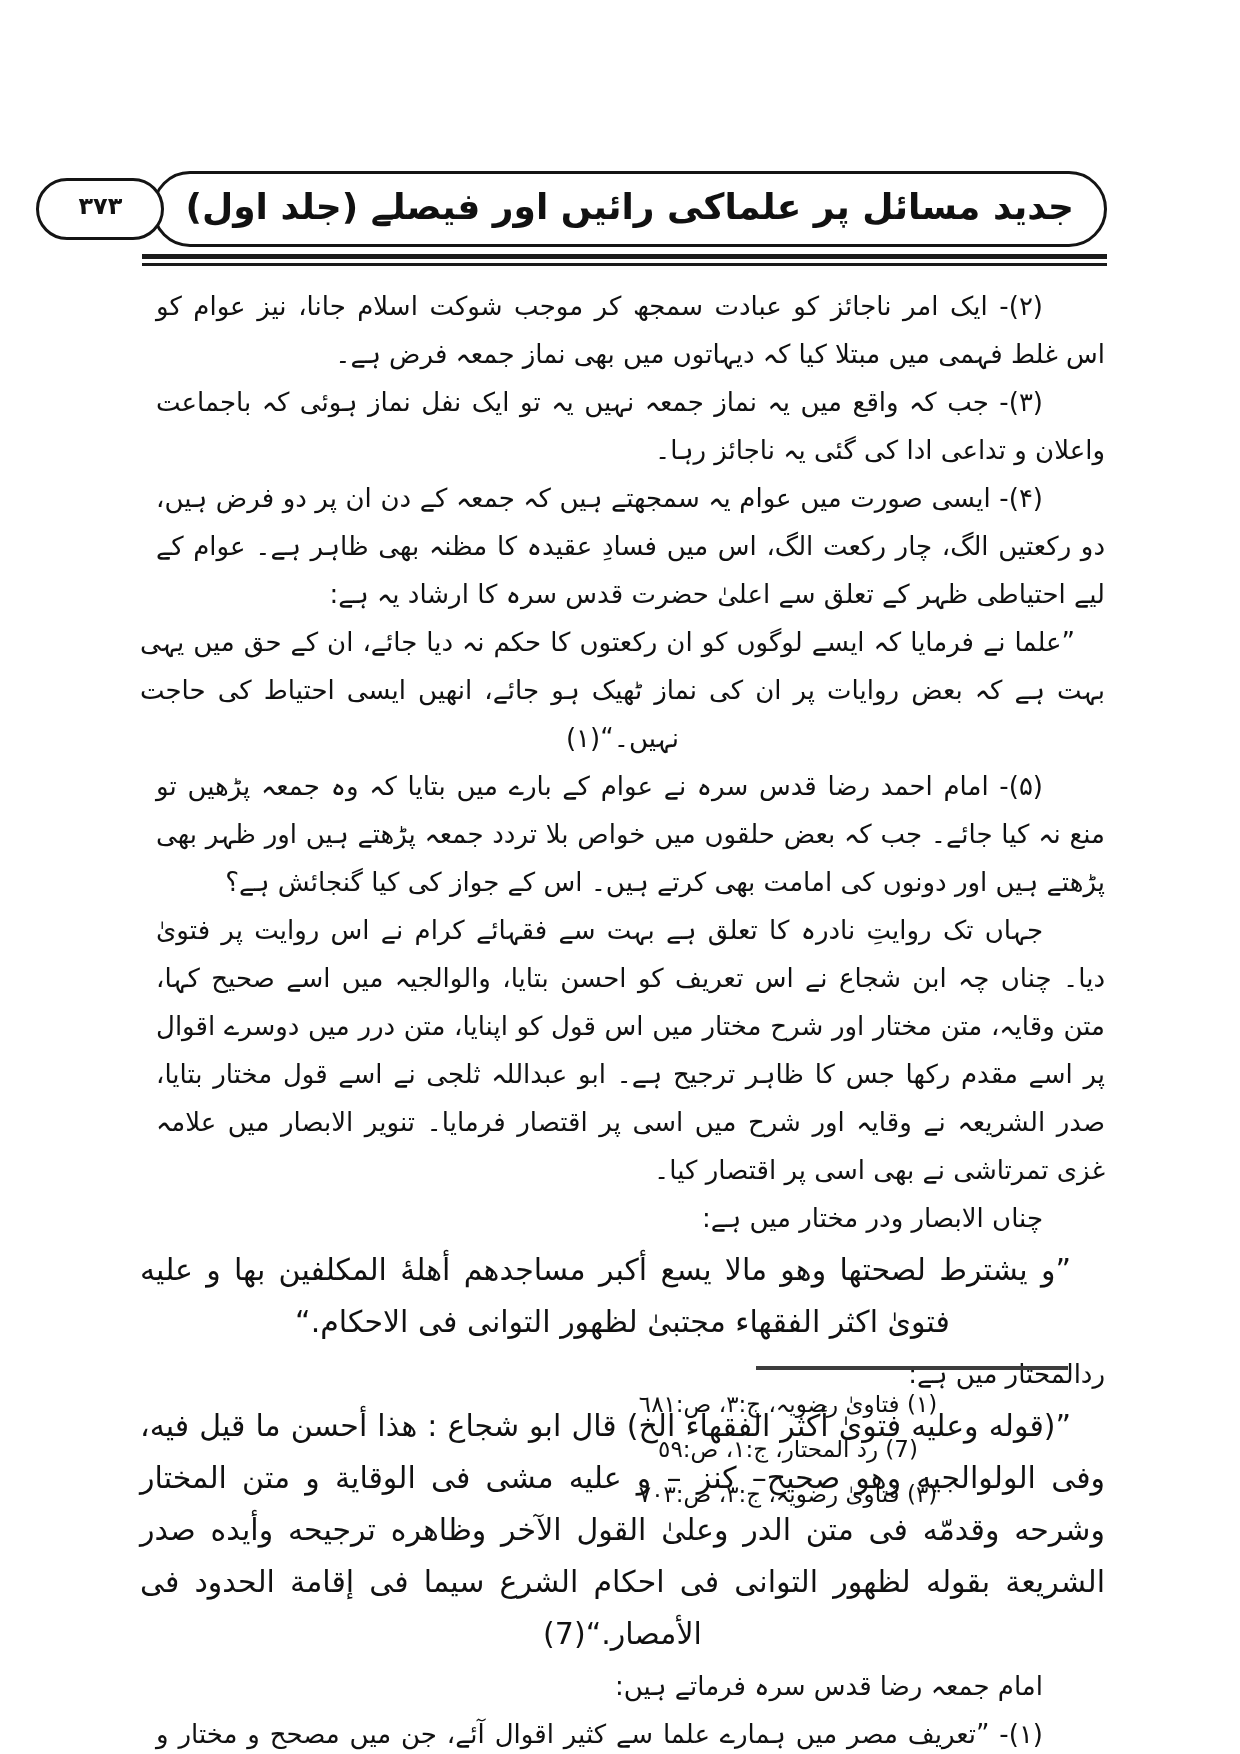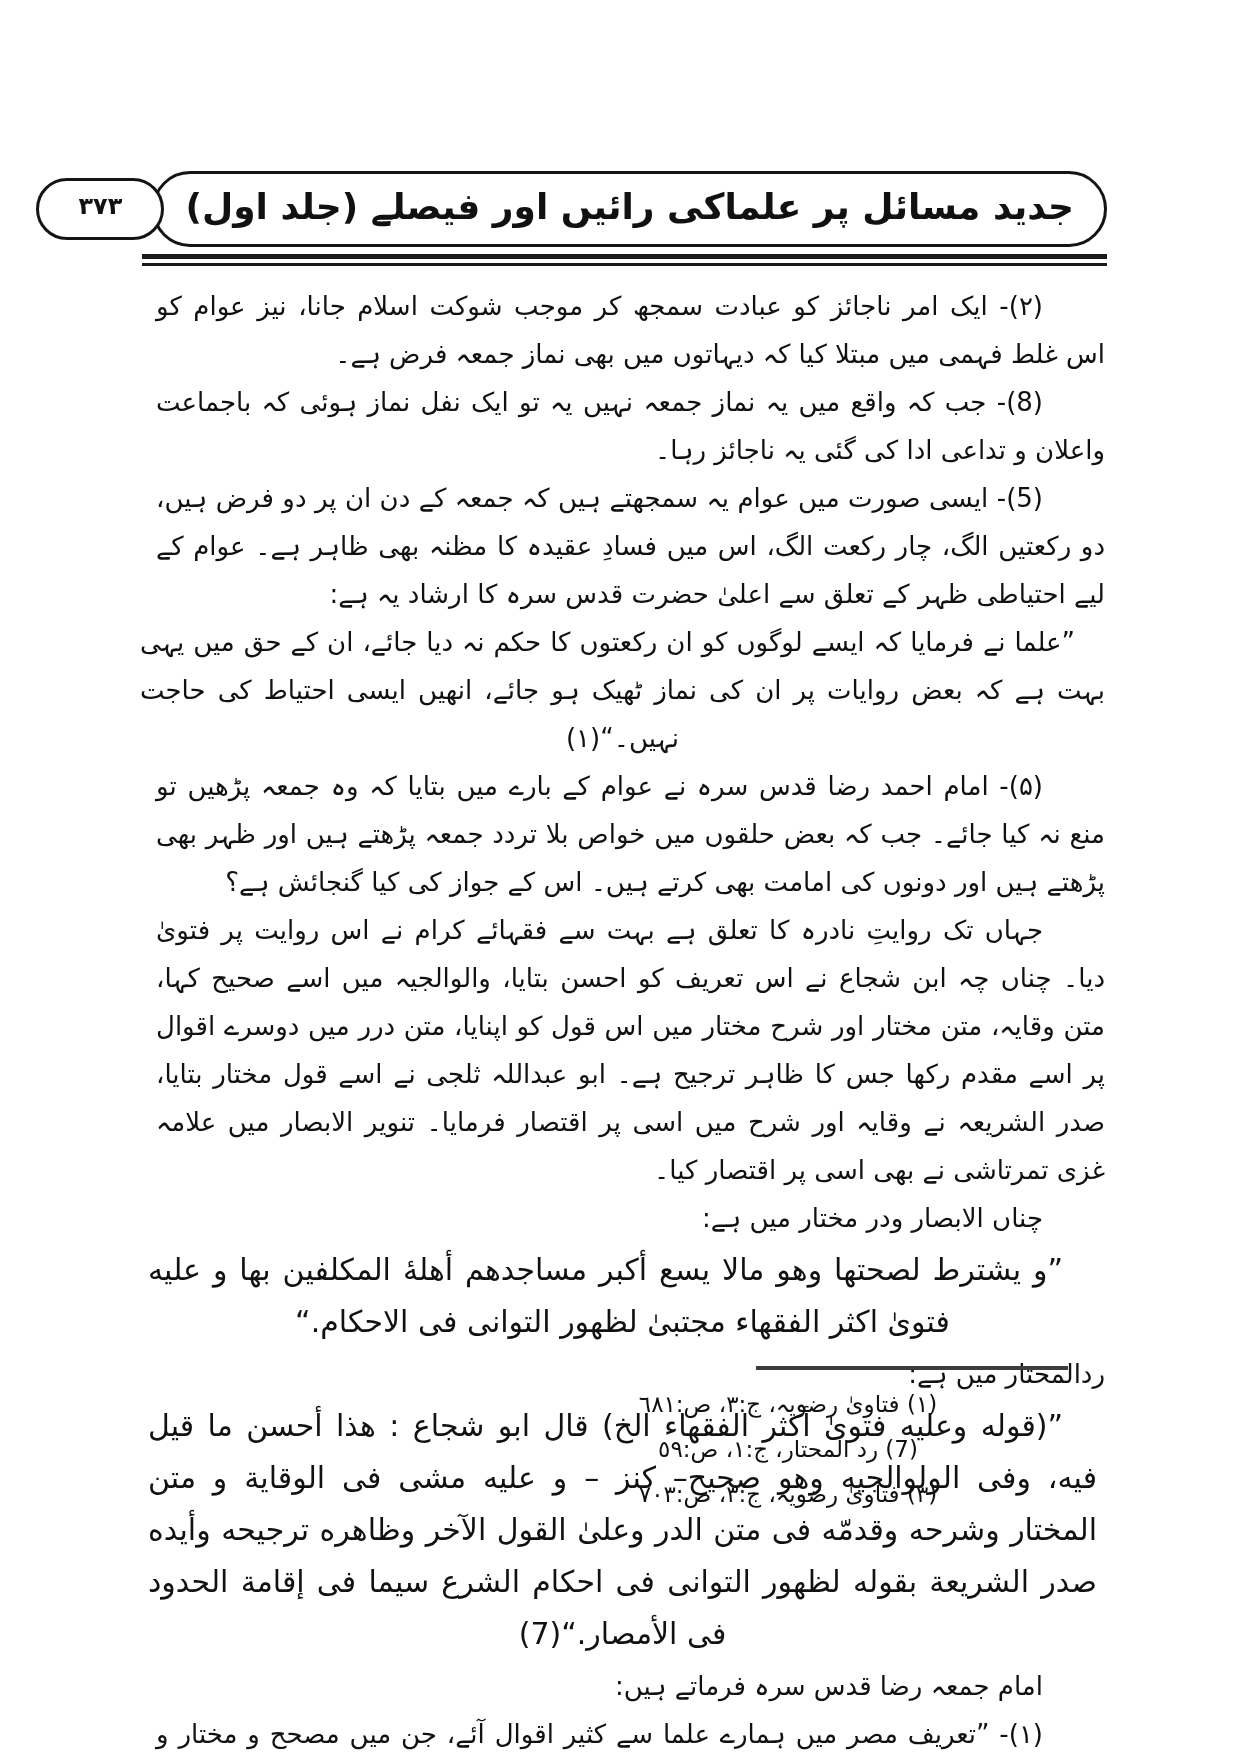--- a/index.html
+++ b/index.html
@@ -83,21 +83,21 @@
     padding-right:62px;
     text-align-last:right;
   }
   .lead-line.flush { padding-right:0; }
   .arabic-quote {
     font-size:30px;
     line-height:52px;
     text-indent:34px;
     text-align:justify;
     text-align-last:center;
-    margin:2px 8px;
+    margin:2px 0;
   }
 
   
   .footnotes {
     position:absolute;
     top:1366px; right:172px;
     width:560px;
     direction:rtl;
     text-align:center;
     font-size:23px;
@@ -120,23 +120,23 @@
     <div class="title-cartouche">جدید مسائل پر علماکی رائیں اور فیصلے (جلد اول)</div>
     <div class="header-connector"></div>
     <div class="pagenum-box">۳۷۳</div>
   </div>
   <div class="header-underline"></div>
 
   <div class="body-text">
 
     <p class="para">(۲)- ایک امر ناجائز کو عبادت سمجھ کر موجب شوکت اسلام جانا، نیز عوام کو اس غلط فہمی میں مبتلا کیا کہ دیہاتوں میں بھی نماز جمعہ فرض ہے۔</p>
 
-    <p class="para">(8)- جب کہ واقع میں یہ نماز جمعہ نہیں یہ تو ایک نفل نماز ہوئی کہ باجماعت واعلان و تداعی ادا کی گئی یہ ناجائز رہا۔</p>
+    <p class="para">(۳)- جب کہ واقع میں یہ نماز جمعہ نہیں یہ تو ایک نفل نماز ہوئی کہ باجماعت واعلان و تداعی ادا کی گئی یہ ناجائز رہا۔</p>
 
-    <p class="para">(5)- ایسی صورت میں عوام یہ سمجھتے ہیں کہ جمعہ کے دن ان پر دو فرض ہیں، دو رکعتیں الگ، چار رکعت الگ، اس میں فسادِ عقیدہ کا مظنہ بھی ظاہر ہے۔ عوام کے لیے احتیاطی ظہر کے تعلق سے اعلیٰ حضرت قدس سرہ کا ارشاد یہ ہے:</p>
+    <p class="para">(۴)- ایسی صورت میں عوام یہ سمجھتے ہیں کہ جمعہ کے دن ان پر دو فرض ہیں، دو رکعتیں الگ، چار رکعت الگ، اس میں فسادِ عقیدہ کا مظنہ بھی ظاہر ہے۔ عوام کے لیے احتیاطی ظہر کے تعلق سے اعلیٰ حضرت قدس سرہ کا ارشاد یہ ہے:</p>
 
     <p class="quote-urdu">”علما نے فرمایا کہ ایسے لوگوں کو ان رکعتوں کا حکم نہ دیا جائے، ان کے حق میں یہی بہت ہے کہ بعض روایات پر ان کی نماز ٹھیک ہو جائے، انھیں ایسی احتیاط کی حاجت نہیں۔“(۱)</p>
 
     <p class="para">(۵)- امام احمد رضا قدس سرہ نے عوام کے بارے میں بتایا کہ وہ جمعہ پڑھیں تو منع نہ کیا جائے۔ جب کہ بعض حلقوں میں خواص بلا تردد جمعہ پڑھتے ہیں اور ظہر بھی پڑھتے ہیں اور دونوں کی امامت بھی کرتے ہیں۔ اس کے جواز کی کیا گنجائش ہے؟</p>
 
     <p class="para">جہاں تک روایتِ نادرہ کا تعلق ہے بہت سے فقہائے کرام نے اس روایت پر فتویٰ دیا۔ چناں چہ ابن شجاع نے اس تعریف کو احسن بتایا، والوالجیہ میں اسے صحیح کہا، متن وقایہ، متن مختار اور شرح مختار میں اس قول کو اپنایا، متن درر میں دوسرے اقوال پر اسے مقدم رکھا جس کا ظاہر ترجیح ہے۔ ابو عبداللہ ثلجی نے اسے قول مختار بتایا، صدر الشریعہ نے وقایہ اور شرح میں اسی پر اقتصار فرمایا۔ تنویر الابصار میں علامہ غزی تمرتاشی نے بھی اسی پر اقتصار کیا۔</p>
 
     <p class="lead-line">چناں الابصار ودر مختار میں ہے:</p>
 
     <p class="arabic-quote">”و يشترط لصحتها وهو مالا يسع أكبر مساجدهم أهلهٔ المكلفين بها و عليه فتوىٰ اكثر الفقهاء مجتبىٰ لظهور التوانى فى الاحكام.“</p>

